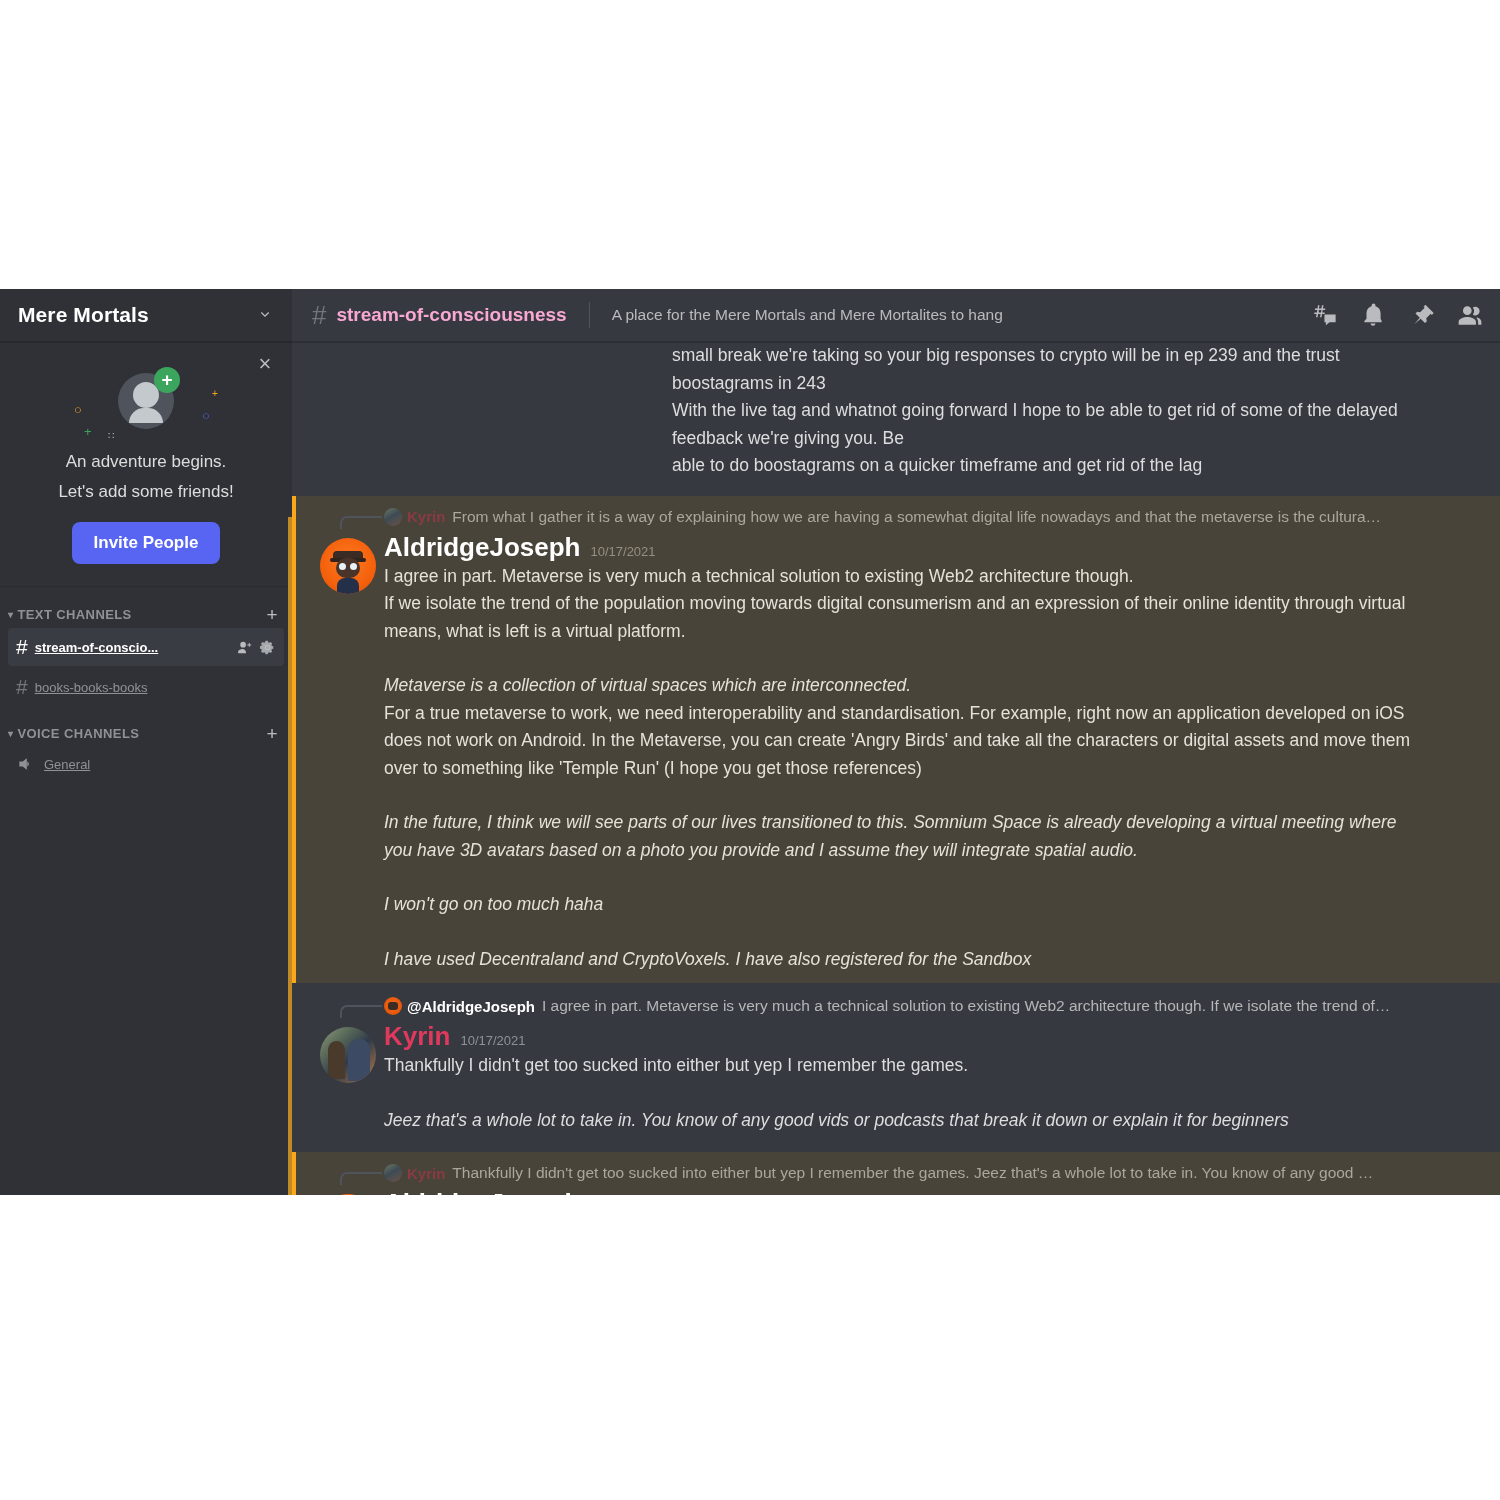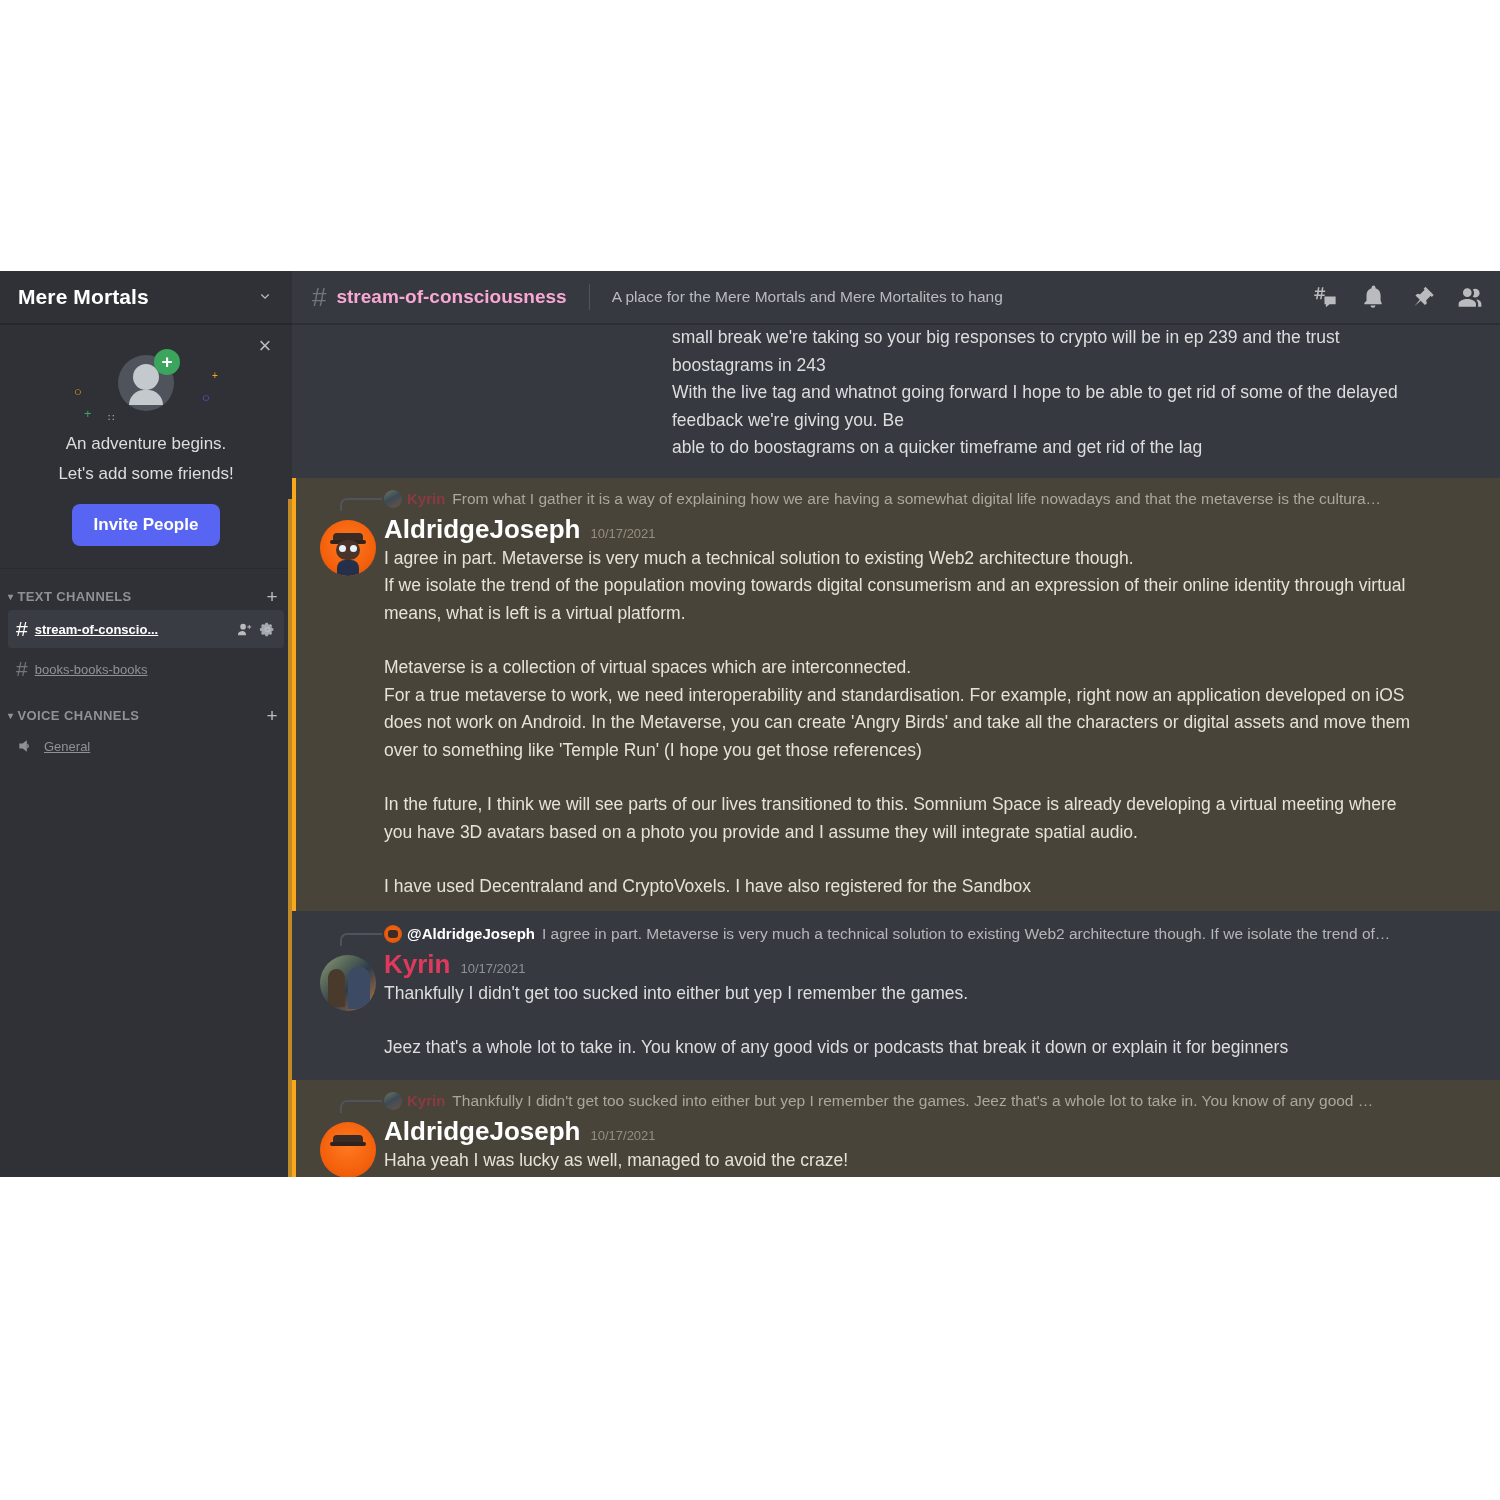--- a/index.html
+++ b/index.html
@@ -2,21 +2,21 @@
 <html><head>
 <meta charset="utf-8">
 <style>
   * { box-sizing: border-box; margin:0; padding:0; }
   html,body{
     width:1500px; height:1500px; background:#ffffff;
     font-family:"Liberation Sans", sans-serif;
     overflow:hidden;
   }
   #app{
-    position:absolute; left:0; top:271px; width:1500px; height:906px;
+    position:absolute; left:0; top:289px; width:1500px; height:906px;
     display:flex; background:#36393f; overflow:hidden;
   }
 
   
   .sidebar{
     width:292px; height:100%; background:#2f3136;
     display:flex; flex-direction:column; position:relative; flex:0 0 292px;
   }
   .guild-header{
     height:53px; flex:0 0 53px; display:flex; align-items:center;
@@ -196,21 +196,21 @@
   .av-photo::after{
     content:""; position:absolute; right:6px; top:12px; width:22px; height:42px;
     background:#3c4a63; border-radius:10px 10px 0 0;
   }
 
   .body{ padding-left:92px; }
   .body p{
     color:#dcddde; font-size:17.5px; line-height:27.5px; max-width:1070px;
   }
   .mention .body p{ color:#e6e2d9; }
-  .body p.gap{ margin-top:27px; }
+  .body p.gap{ margin-top:27px;font-style:italic; }
 </style>
 </head>
 <body>
 
 <div id="app">
 
   <div class="sidebar">
 
     <div class="guild-header">
       <div class="guild-name">Mere Mortals</div>
@@ -339,20 +339,21 @@
         <div class="msghead">
           <span class="author white">AldridgeJoseph</span>
           <span class="ts">10/17/2021</span>
         </div>
         <div class="body">
           <p>I agree in part. Metaverse is very much a technical solution to existing Web2 architecture though.</p>
           <p>If we isolate the trend of the population moving towards digital consumerism and an expression of their online identity through virtual means, what is left is a virtual platform.</p>
           <p class="gap">Metaverse is a collection of virtual spaces which are interconnected.</p>
           <p>For a true metaverse to work, we need interoperability and standardisation. For example, right now an application developed on iOS does not work on Android. In the Metaverse, you can create 'Angry Birds' and take all the characters or digital assets and move them over to something like 'Temple Run' (I hope you get those references)</p>
           <p class="gap">In the future, I think we will see parts of our lives transitioned to this. Somnium Space is already developing a virtual meeting where you have 3D avatars based on a photo you provide and I assume they will integrate spatial audio.</p>
+          <p class="gap">I won't go on too much haha</p>
           <p class="gap">I have used Decentraland and CryptoVoxels. I have also registered for the Sandbox</p>
         </div>
       </div>
 
       <div class="msgblock" style="padding-top:10px">
         <div class="reply-ctx">
           <div class="reply-spine"></div>
           <div class="reply-avatar orange"></div>
           <span class="reply-user bright">@AldridgeJoseph</span>
           <span class="reply-text">I agree in part. Metaverse is very much a technical solution to existing Web2 architecture though.  If we isolate the trend of…</span>

